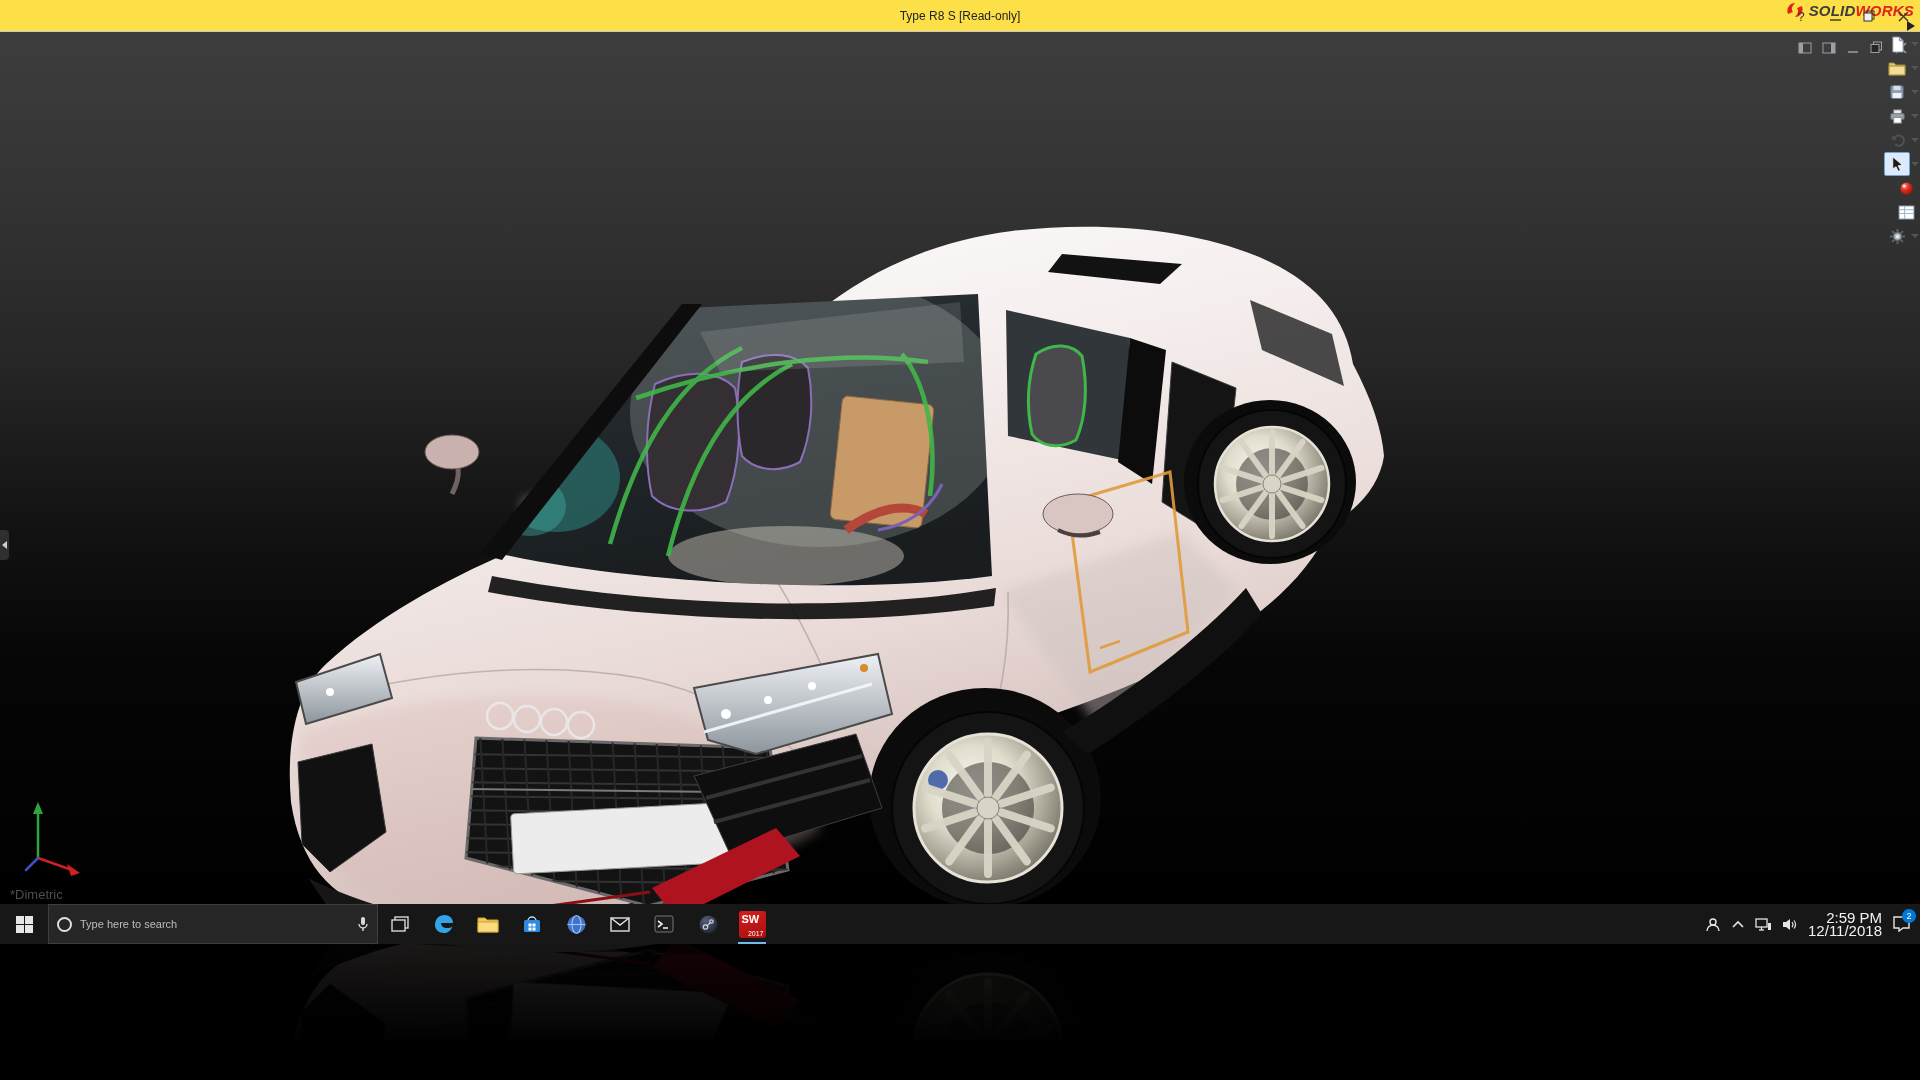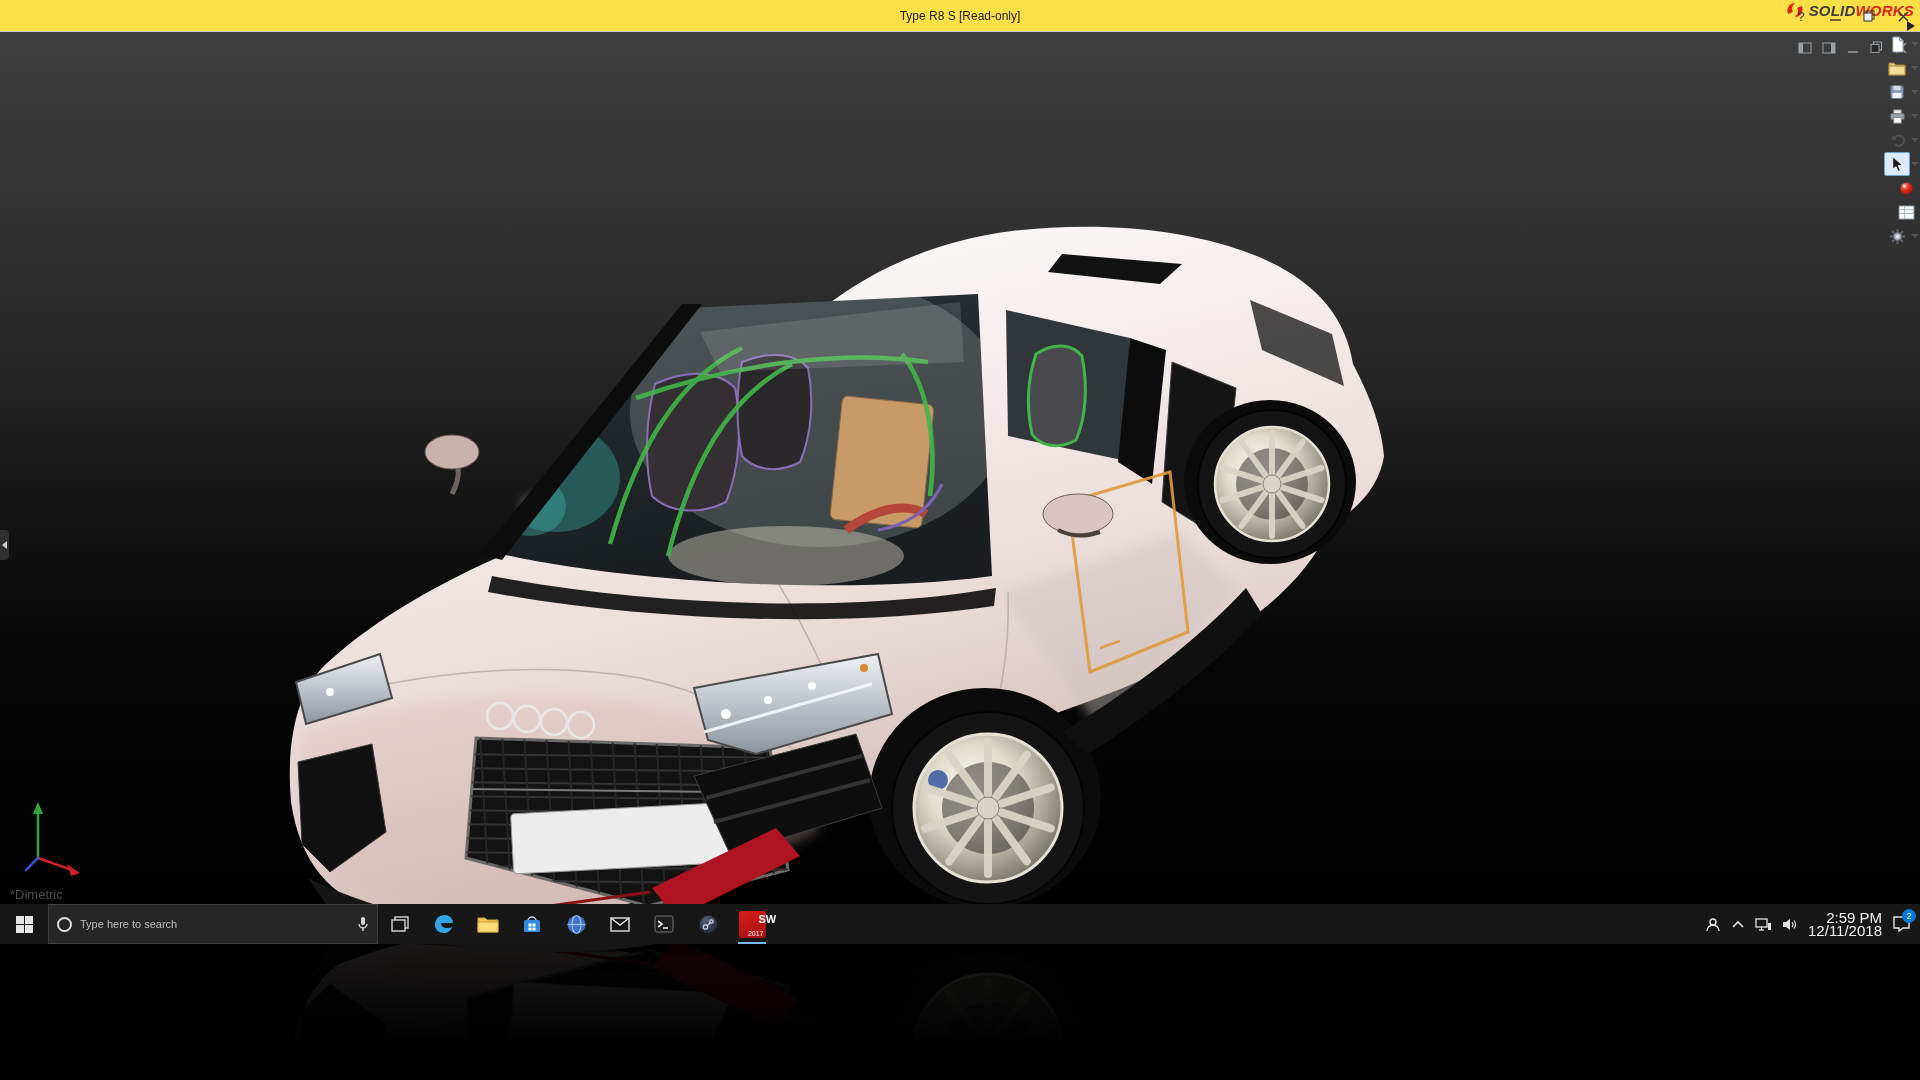--- a/index.html
+++ b/index.html
@@ -47,21 +47,21 @@
     padding:0 8px; gap:8px; }
   .cortana-ring { width:15px; height:15px; border:2px solid #e0e0e0; border-radius:50%; flex:none; }
   .search-box input { flex:1; background:transparent; border:none; outline:none; color:#cfcfcf; font-size:11px;
     font-family:"Liberation Sans",sans-serif; }
   .search-box input::placeholder { color:#bdbdbd; }
   .task-btn { width:44px; border:none; background:transparent; display:flex; align-items:center;
     justify-content:center; cursor:pointer; position:relative; }
   .task-btn.active::after { content:""; position:absolute; left:8px; right:8px; bottom:0; height:2px; background:#76b9ed; }
   .sw-tile { width:27px; height:27px; background:linear-gradient(160deg,#d61d1d,#a80f0f); border-radius:3px;
     position:relative; color:#fff; }
-  .sw-tile .sw-l { position:absolute; left:20px; top:2px; font-size:11px; font-weight:bold; }
+  .sw-tile .sw-l { position:absolute; left:3px; top:2px; font-size:11px; font-weight:bold; }
   .sw-tile .sw-y { position:absolute; right:2px; bottom:1px; font-size:7px; }
   .tray { margin-left:auto; display:flex; align-items:center; gap:11px; padding-right:10px; }
   .tray-ic { display:flex; align-items:center; justify-content:center; cursor:pointer; }
   .clock { text-align:right; color:#f2f2f2; font-size:15px; line-height:13px; cursor:pointer; }
   .action-center { position:relative; cursor:pointer; display:flex; align-items:center; }
   .ac-badge { position:absolute; right:-6px; top:-7px; min-width:14px; height:14px; border-radius:7px;
     background:#0078d7; color:#fff; font-size:9px; display:flex; align-items:center; justify-content:center; padding:0 3px; }
 </style>
 </head>
 <body>

